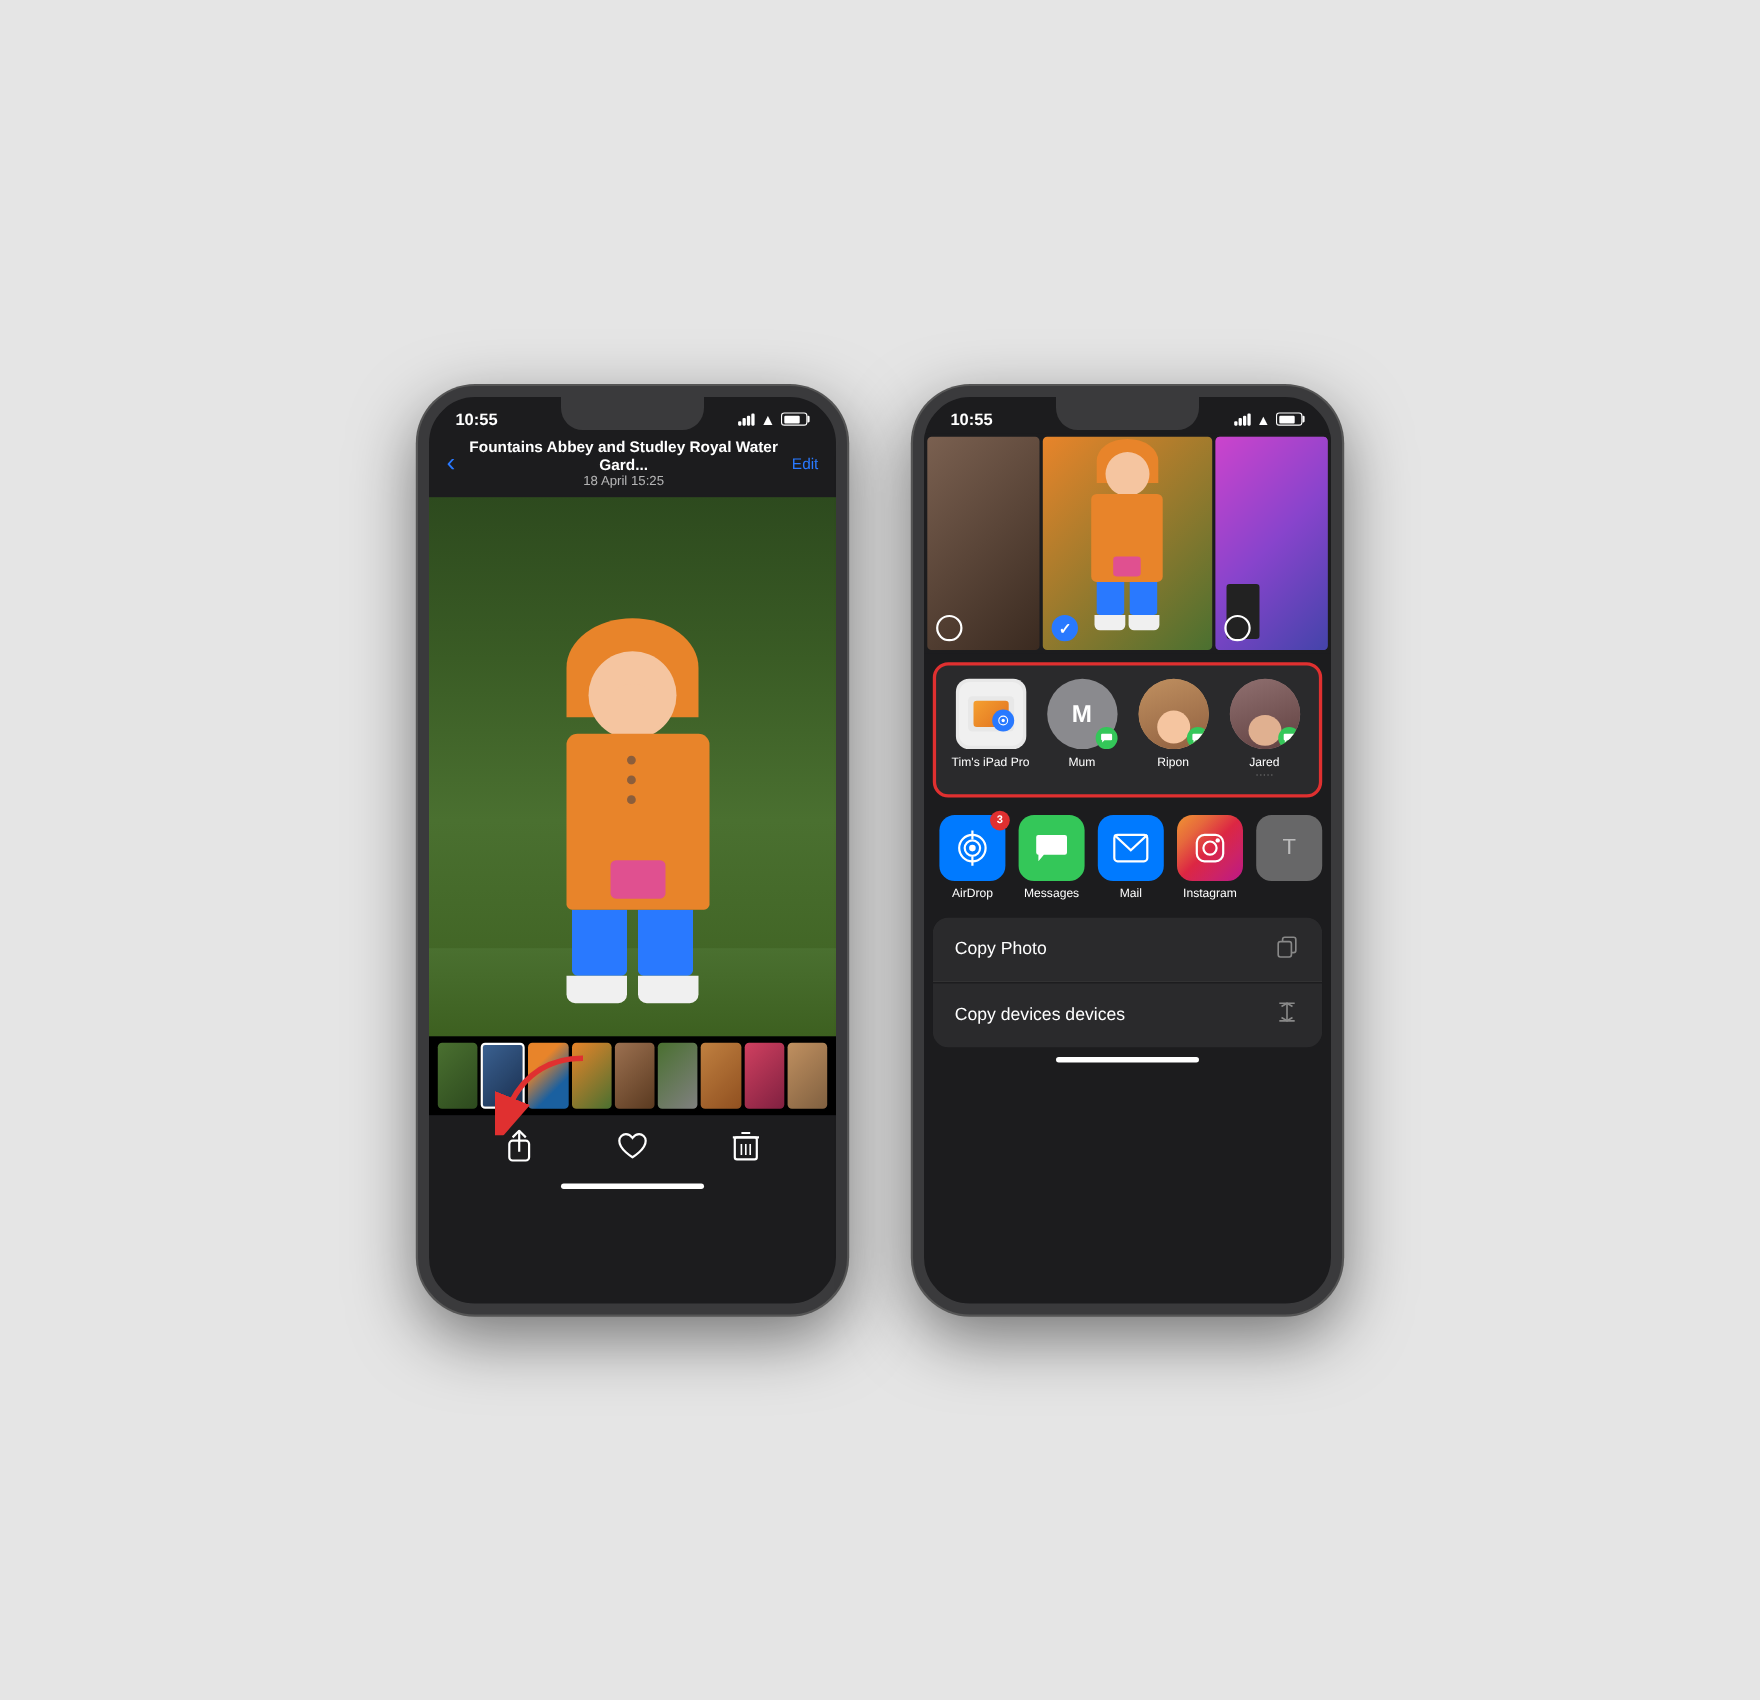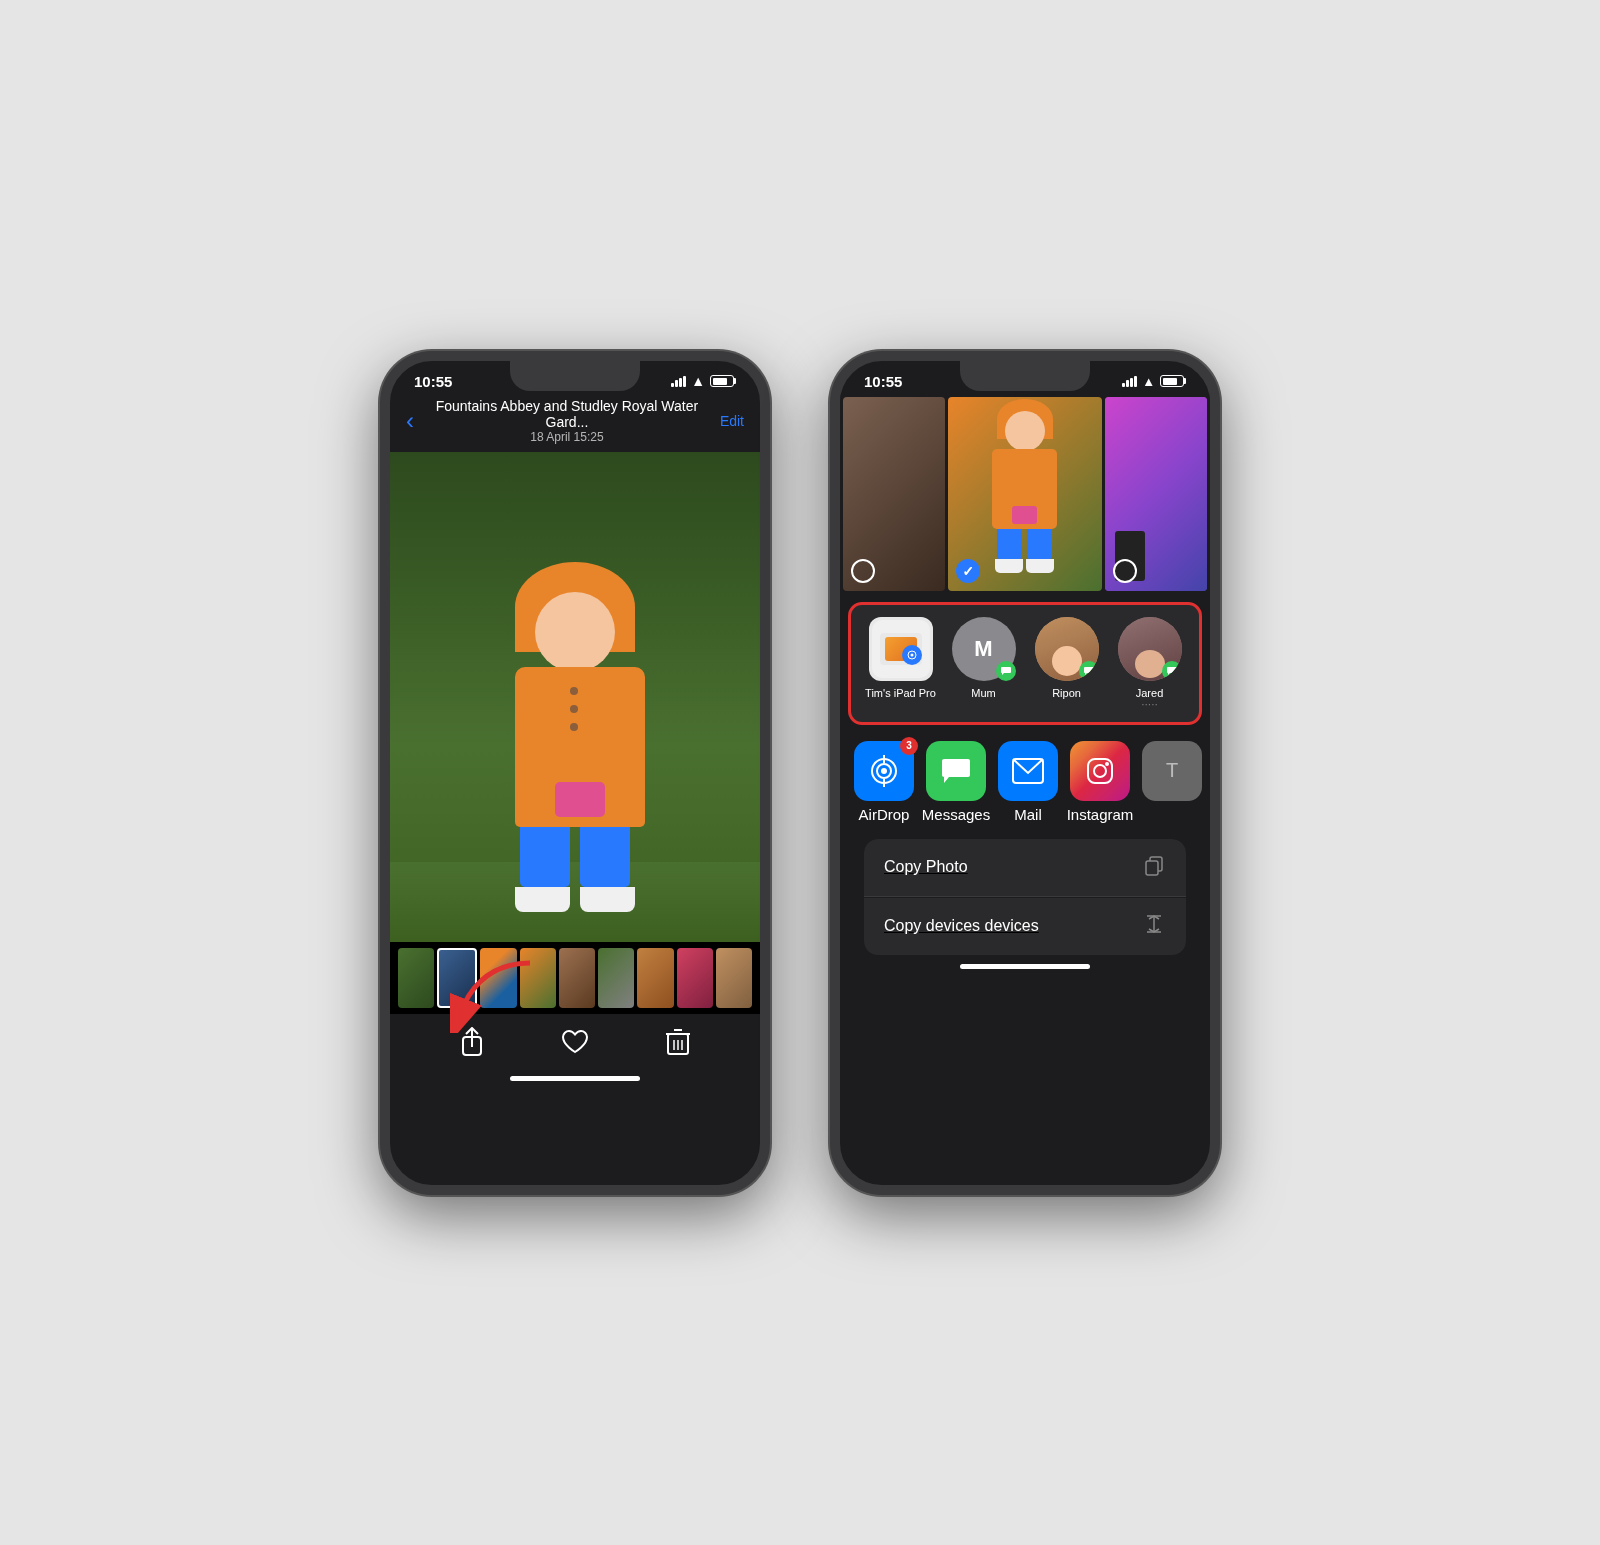--- a/index.html
+++ b/index.html
@@ -62,21 +62,21 @@
       font-weight: 300;
     }
     .left-phone .nav-title {
       text-align: center;
       flex: 1;
       margin: 0 8px;
     }
     .left-phone .nav-title .title-text {
       color: white;
       font-size: 14px;
-      font-weight: 400;
+      font-weight: 700;
     }
     .left-phone .nav-title .subtitle-text {
       color: #ffffffaa;
       font-size: 12px;
     }
     .left-phone .nav-edit {
       color: #2979ff;
       font-size: 14px;
       font-weight: 400;
     }
@@ -420,21 +420,21 @@
       align-items: center;
       justify-content: center;
       font-size: 28px;
       position: relative;
     }
     .airdrop-icon { background: #007aff; }
     .messages-icon { background: #34c759; }
     .mail-icon { background: #007aff; }
     .instagram-icon { background: linear-gradient(135deg, #f09433 0%, #e6683c 25%, #dc2743 50%, #cc2366 75%, #bc1888 100%); }
     .app-name {
-      font-size: 15px;
+      font-size: 11px;
       color: white;
       text-align: right;
     }
 
     
     .action-row {
       display: flex;
       align-items: center;
       justify-content: space-between;
       padding: 14px 20px;
@@ -446,24 +446,23 @@
     .action-row:last-child { border-radius: 0 0 14px 14px; border-bottom: none; }
     .action-label {
       color: white;
       font-size: 16px;
     }
     .action-icon {
       color: #aaa;
       font-size: 20px;
     }
     .action-rows-container {
-      margin: 8px 24px;
+      margin: 8px 8px;
       border-radius: 14px;
       overflow: hidden;
-      text-decoration: underline;
     }
 
     
     .signal-bars {
       display: inline-flex;
       align-items: flex-end;
       gap: 1px;
       height: 12px;
     }
     .bar { width: 3px; background: white; border-radius: 1px; }

